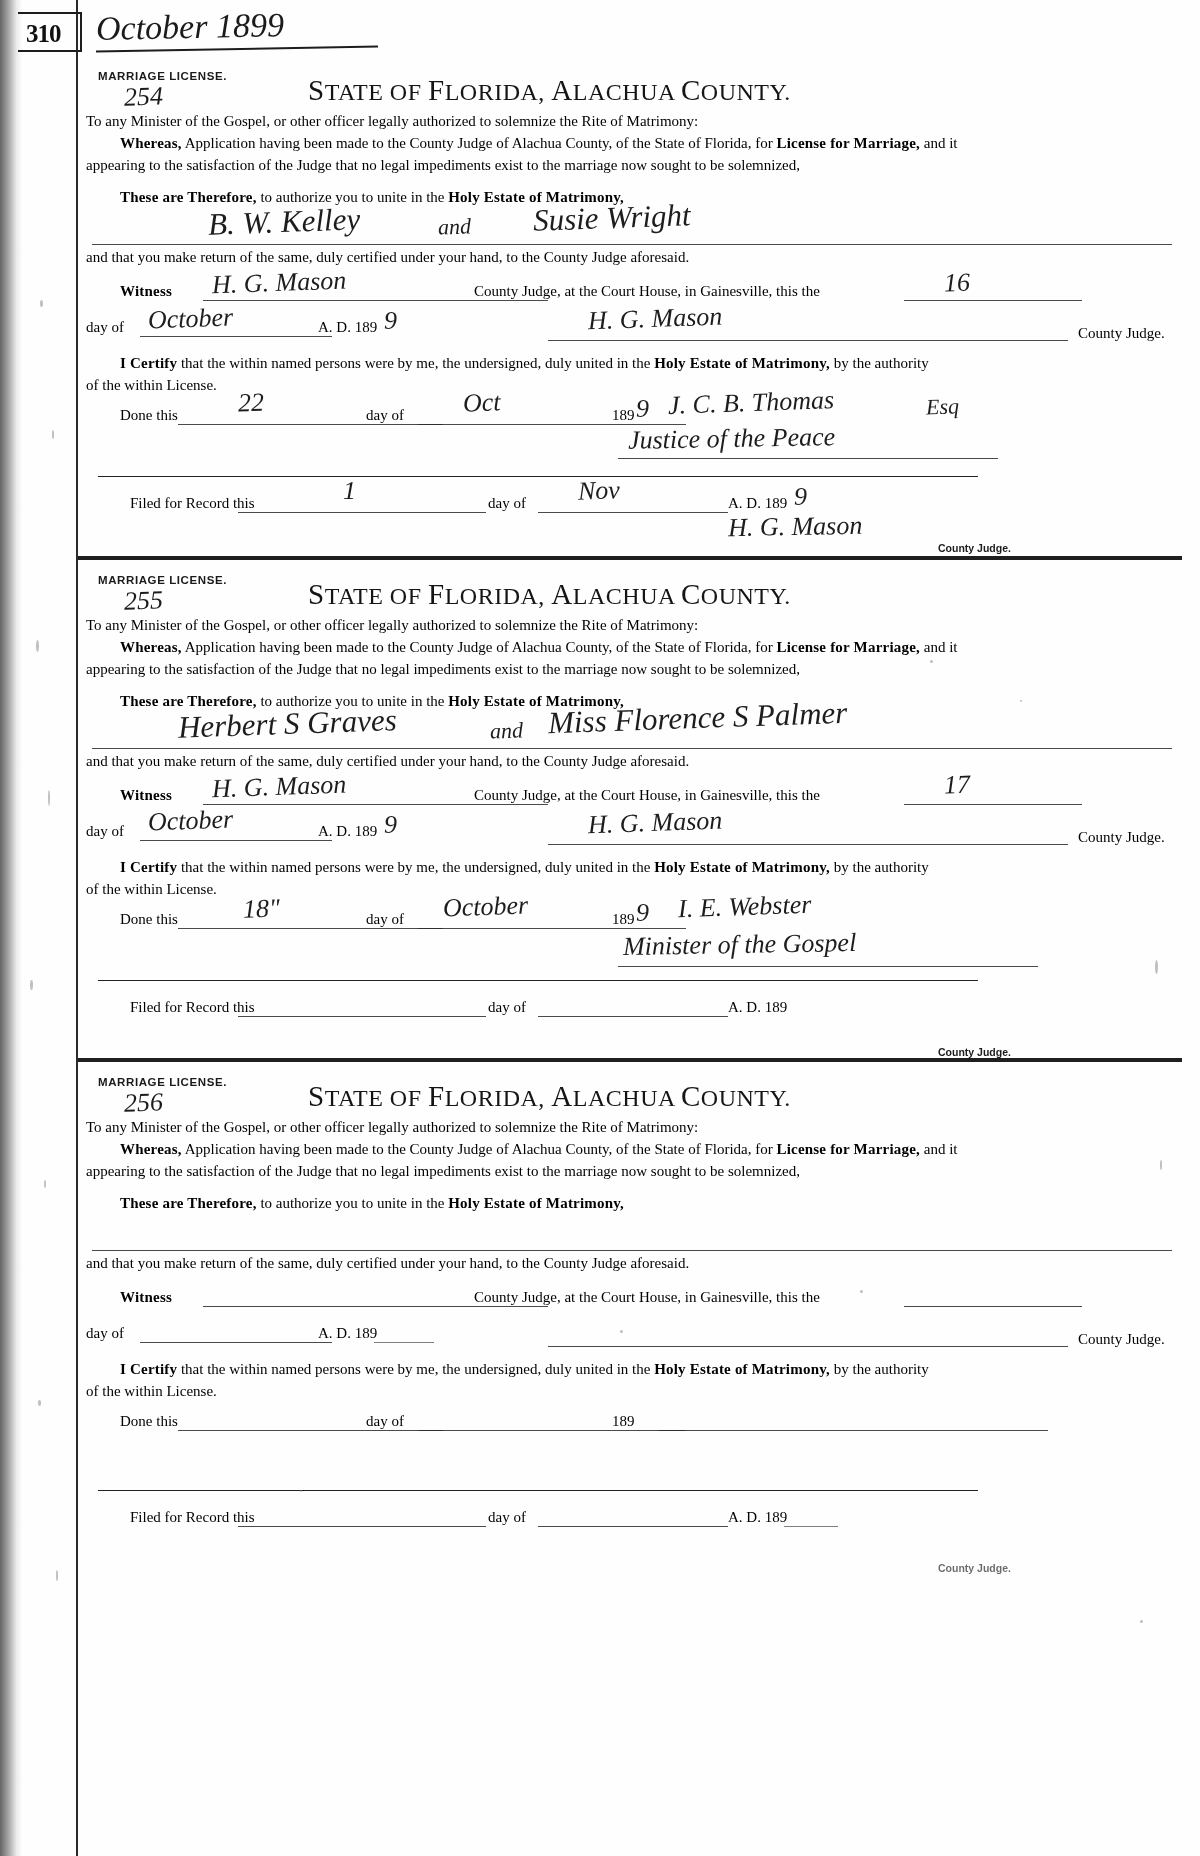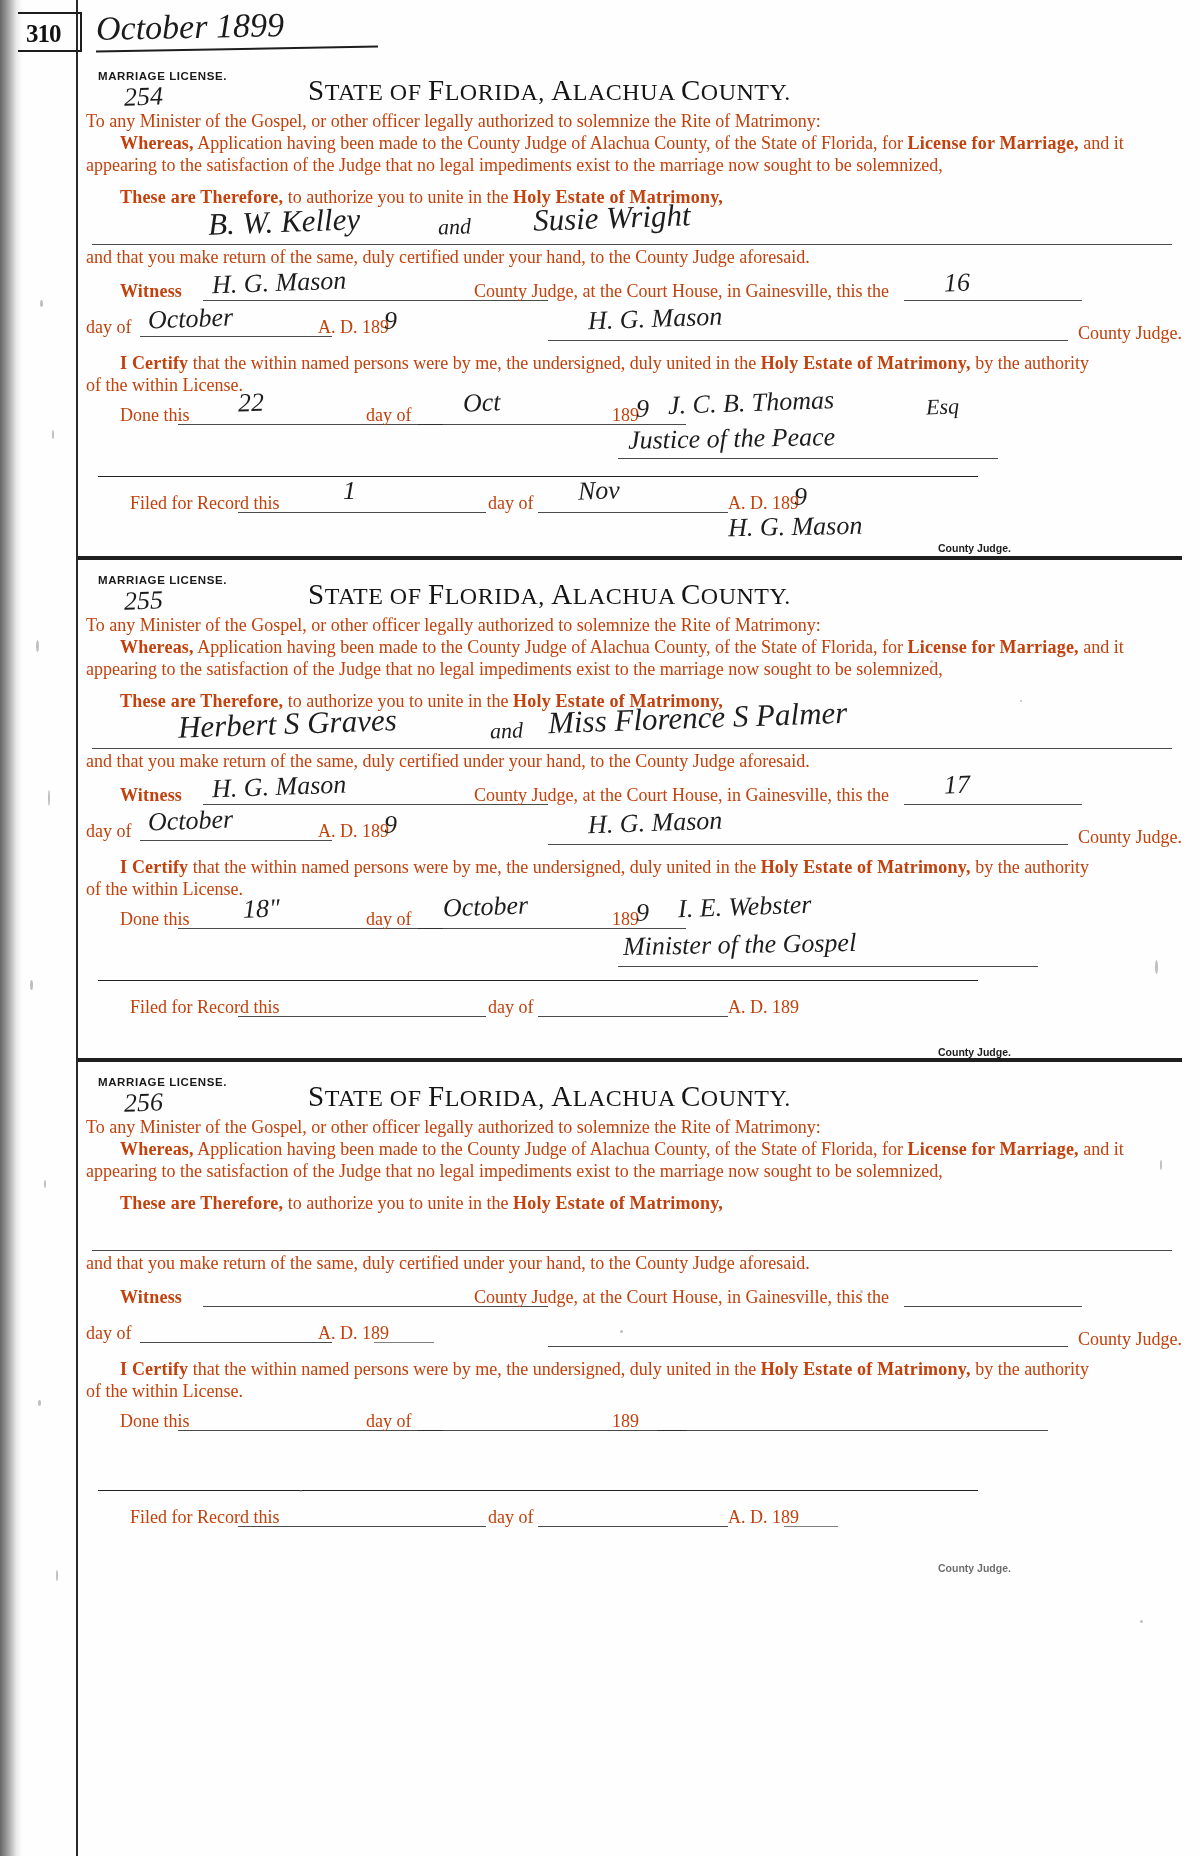--- a/index.html
+++ b/index.html
@@ -120,23 +120,23 @@
     font-family: "Liberation Serif", serif;
     font-size: 24px;
     letter-spacing: .5px;
     color: #151515;
     white-space: nowrap;
   }
   .state-title .big { font-size: 29px; }
   .body-line {
     position: absolute;
     font-family: "Liberation Serif", serif;
-    font-size: 18px;
+    font-size: 15px;
     line-height: 18px;
-    color: #c2410c;
+    color: #000000;
     white-space: nowrap;
   }
   .blk {
     font-family: "Liberation Serif", serif;
     font-weight: bold;
     letter-spacing: .2px;
   }
   .rule {
     position: absolute;
     height: 1px;

